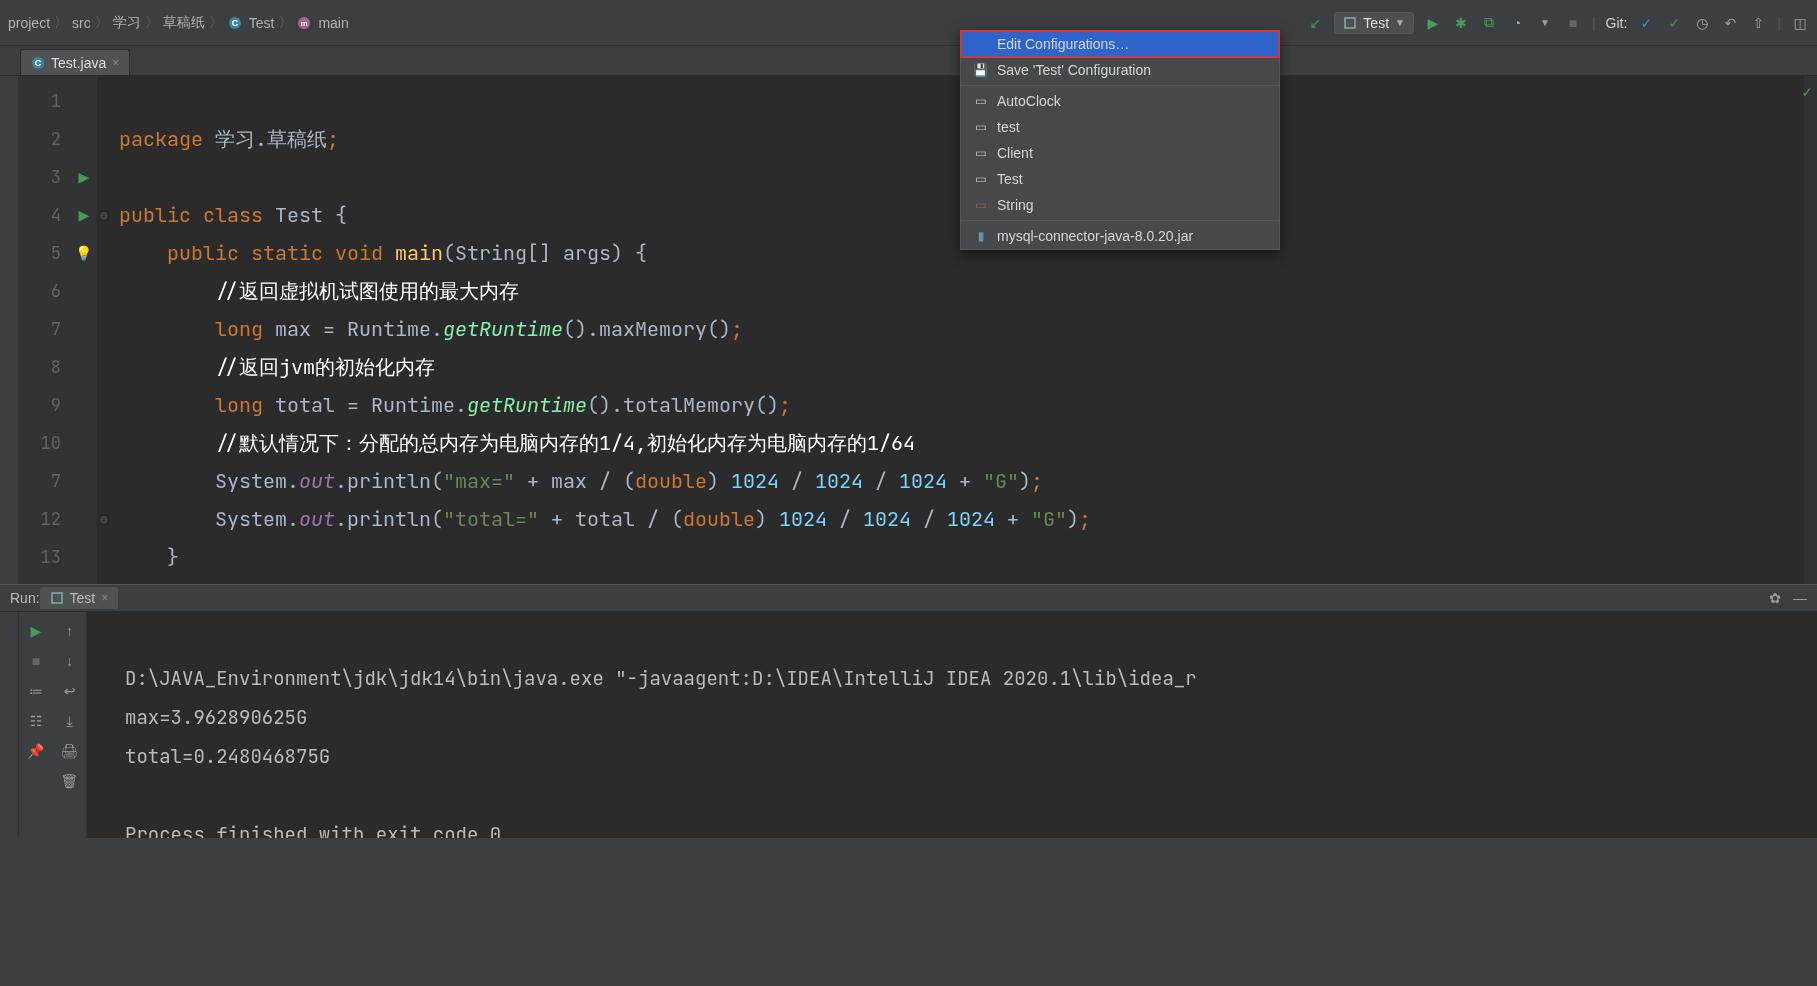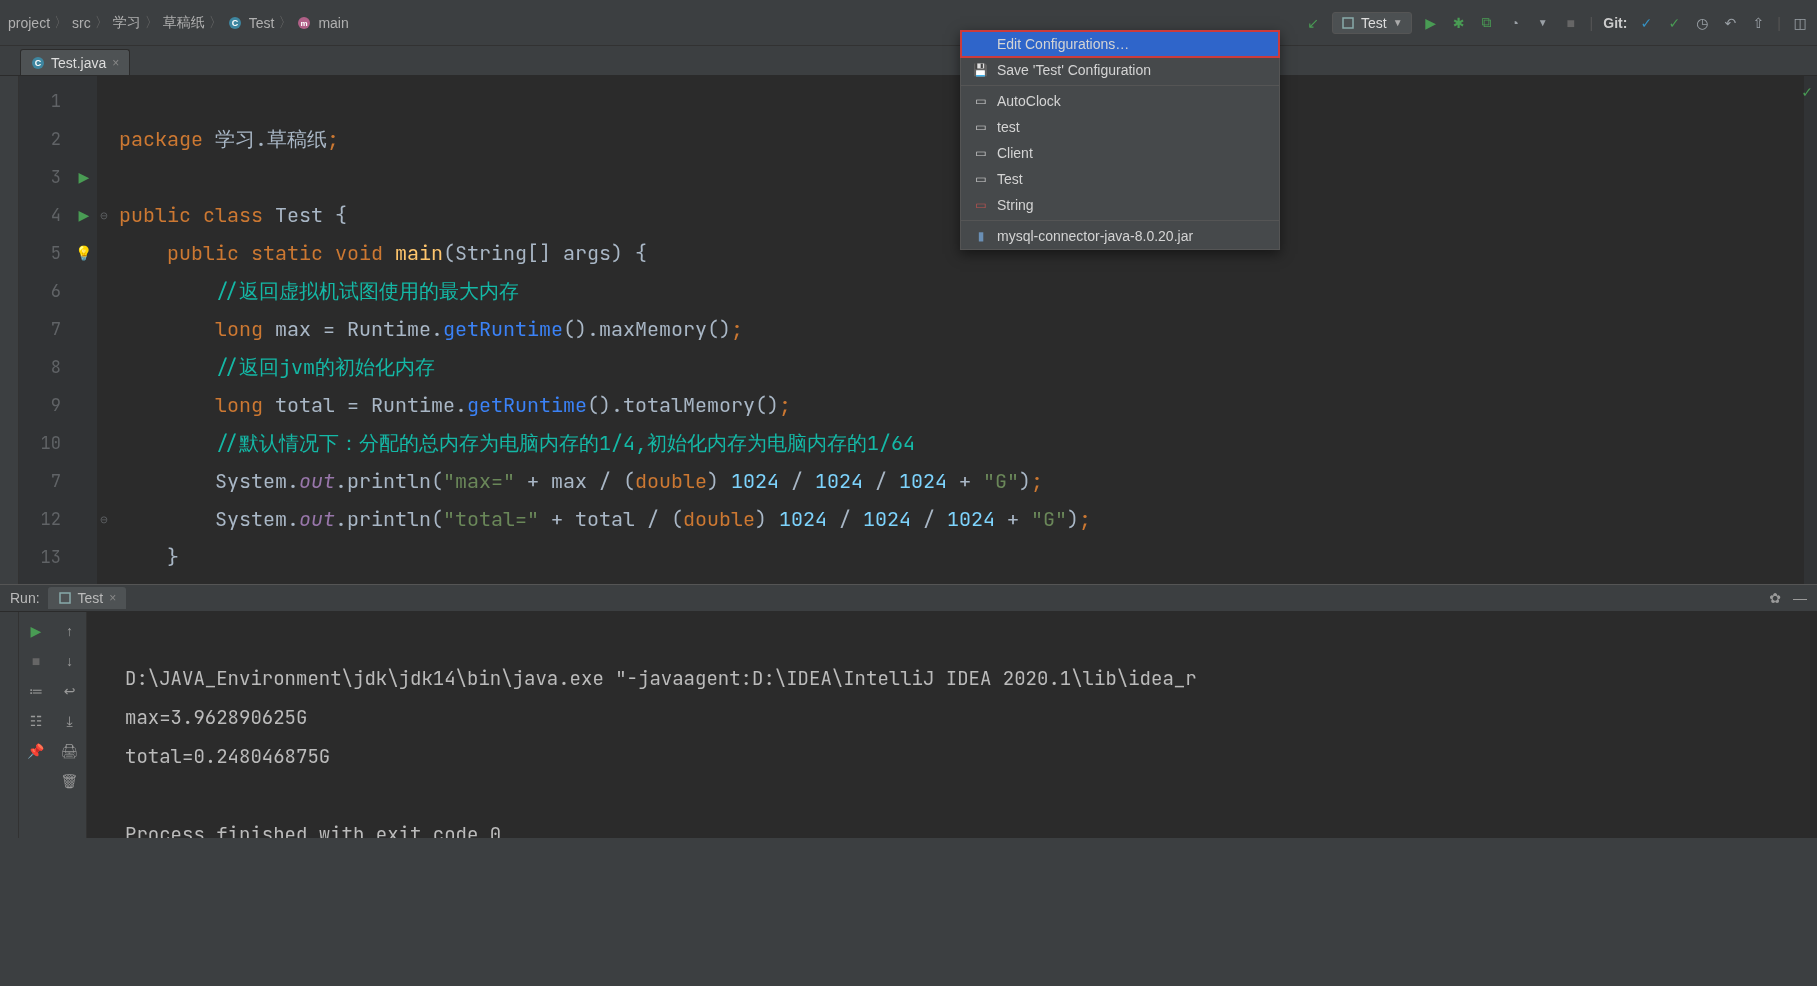--- a/index.html
+++ b/index.html
@@ -7,21 +7,21 @@
 
 
 .topbar { height:46px; display:flex; align-items:center; justify-content:space-between; padding:0 8px; background:#3c3f41; border-bottom:1px solid #323232; font-size:14px; color:#b0b0b0; }
 .crumbs { display:flex; align-items:center; gap:4px; }
 .crumbs .sep { color:#6a6a6a; }
 .crumb-icon { width:16px; height:16px; display:inline-flex; align-items:center; justify-content:center; margin-right:2px; }
 .tools { display:flex; align-items:center; gap:10px; }
 .ic { width:18px; height:18px; display:inline-flex; align-items:center; justify-content:center; color:#9aa0a6; }
 .run-cfg { display:flex; align-items:center; gap:6px; border:1px solid #555; border-radius:3px; padding:2px 8px; background:#4c5052; color:#ddd; }
 .run-cfg .tri { color:#aaa; font-size:10px; }
-.git-lbl { color:#ccc;font-weight:bold; }
+.git-lbl { color:#ccc; }
 
 
 .tabs { height:30px; display:flex; align-items:flex-end; background:#3c3f41; padding-left:20px; border-bottom:1px solid #2b2b2b; }
 .tab { display:flex; align-items:center; gap:6px; background:#4e5254; border:1px solid #2b2b2b; border-bottom:none; padding:5px 10px 4px; color:#ddd; font-size:14px; border-radius:3px 3px 0 0; }
 .tab .close { color:#888; font-size:12px; }
 
 
 .editor-wrap { display:flex; height:508px; background:#2b2b2b; position:relative; }
 .proj-strip { width:19px; background:#3c3f41; border-right:1px solid #323232; writing-mode:vertical-rl; text-align:center; font-size:12px; color:#999; padding-top:4px; }
 .gutter { width:52px; background:#313335; color:#606366; text-align:right; padding:6px 10px 0 0; font-family:"JetBrains Mono","Consolas",monospace; font-size:17px; line-height:38px; }
@@ -29,32 +29,32 @@
 .run-gut { width:26px; background:#313335; padding-top:6px; }
 .run-gut div { height:38px; display:flex; align-items:center; justify-content:center; }
 .run-tri { color:#499c54; font-size:14px; }
 .bulb { color:#f0a732; font-size:14px; }
 .fold-gut { width:14px; background:#2b2b2b; padding-top:6px; }
 .fold-gut div { height:38px; display:flex; align-items:center; justify-content:center; color:#606366; font-size:10px; }
 .code { flex:1; padding:6px 0 0 8px; font-family:"JetBrains Mono","Consolas",monospace; font-size:20px; line-height:38px; color:#a9b7c6; white-space:pre; overflow:hidden; }
 .kw { color:#cc7832; }
 .cls { color:#a9b7c6; }
 .mth { color:#ffc66d; }
-.mthI { color:#3b82f6; }
+.mthI { color:#86efac; font-style:italic; }
 .fld { color:#9876aa; font-style:italic; }
-.cmt { color:#14b8a6; }
+.cmt { color:#ffffff; }
 .str { color:#6a8759; }
 .num { color:#7dd3fc; }
 .pun { color:#cc7832; }
 .right-strip { width:14px; background:#313335; border-left:1px solid #2b2b2b; }
 .ok-mark { position:absolute; top:8px; right:4px; color:#499c54; font-size:14px; }
 
 
 .run-hdr { height:28px; display:flex; align-items:center; justify-content:space-between; background:#3c3f41; border-top:1px solid #555; border-bottom:1px solid #2b2b2b; padding:0 10px; font-size:14px; }
-.run-hdr-left { display:flex; align-items:center; gap:8px; color:#bbb; }
+.run-hdr-left { display:flex; align-items:center; color:#bbb; }
 .run-tab { display:flex; align-items:center; gap:6px; background:#4e5254; padding:3px 10px; border-radius:3px 3px 0 0; }
 .run-hdr-right { display:flex; align-items:center; gap:12px; color:#9a9a9a; }
 .run-body { display:flex; height:226px; background:#2b2b2b; }
 .run-left { width:19px; background:#3c3f41; border-right:1px solid #323232; }
 .run-ctl { width:34px; background:#3c3f41; display:flex; flex-direction:column; align-items:center; gap:8px; padding-top:8px; }
 .run-ctl2 { width:34px; background:#3c3f41; display:flex; flex-direction:column; align-items:center; gap:8px; padding-top:8px; border-right:1px solid #323232; }
 .run-ic { width:22px; height:22px; display:flex; align-items:center; justify-content:center; color:#9a9a9a; font-size:14px; }
 .console { flex:1; padding:8px 0 0 14px; font-family:"JetBrains Mono","Consolas",monospace; font-size:19px; line-height:39px; color:#bbbbbb; white-space:pre; overflow:hidden;margin-left:24px; }
 
 

